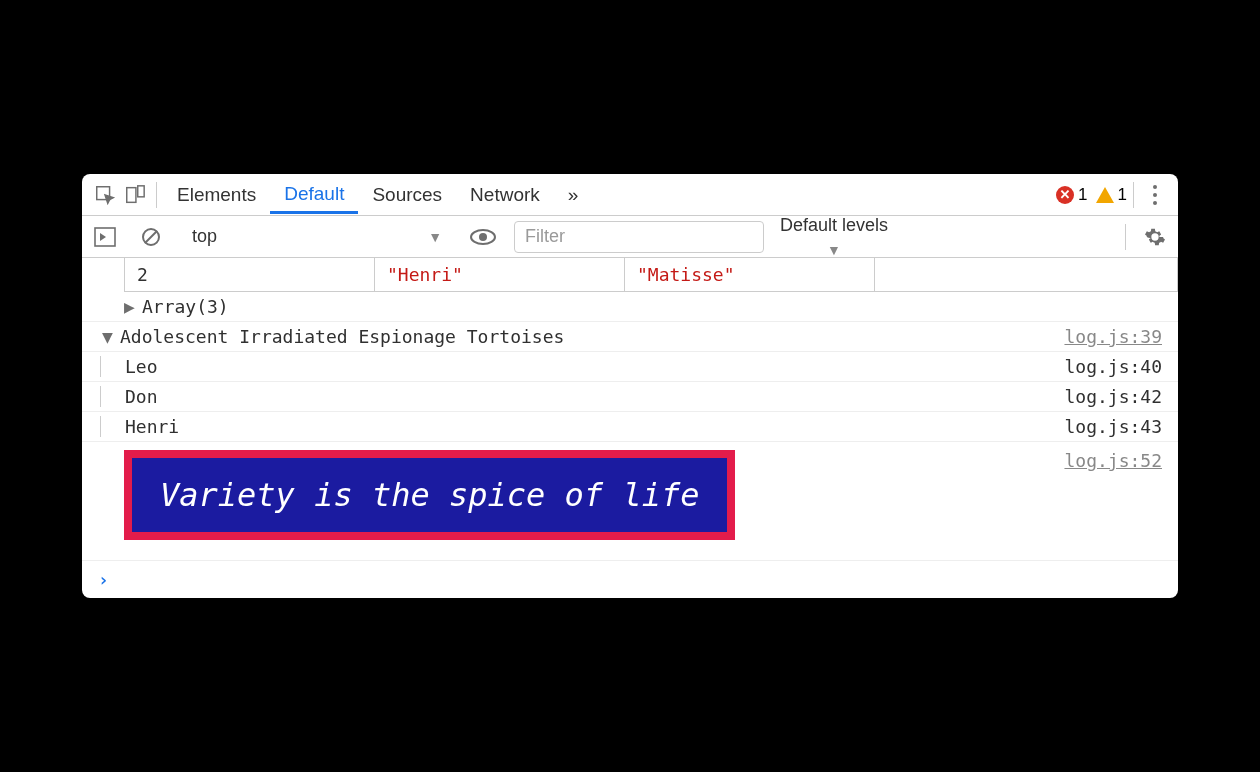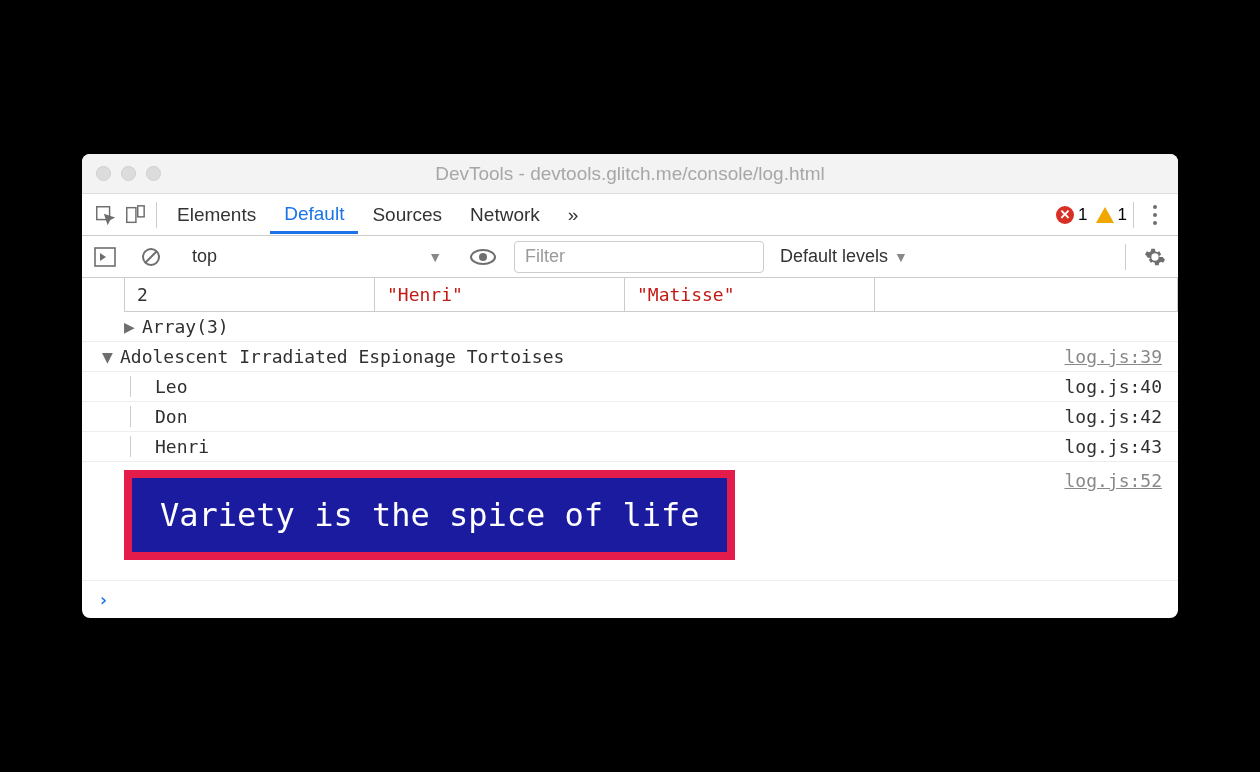--- a/index.html
+++ b/index.html
@@ -63,73 +63,66 @@
     display:flex; align-items:center; justify-content:space-between;
     width: 270px; height:30px; padding:0 10px;
     border:0; background:transparent; font-size:18px; color:#333;
   }
   .chev-down { font-size:14px; color:#888; }
   .filter-input {
     width: 250px; height:32px; font-size:18px; padding:0 10px;
     border:1px solid #ccc; border-radius:4px; color:#333;
   }
   .filter-input::placeholder { color:#9a9a9a; }
-  .levels { display:flex; align-items:center; gap:6px; color:#333; }
+  .levels { display:flex; align-items:center; gap:6px; color:#333;flex-direction:column; }
   .right-area { margin-left:auto; display:flex; align-items:center; gap:14px; }
   
   .console-body { font-family: Menlo, Consolas, monospace; font-size:18px; color:#303030; }
   
   .table-row {
     display:grid;
     grid-template-columns: 250px 250px 250px 1fr;
     margin-left: 42px;
     border:1px solid #ccc;
     border-top:none;
   }
   .table-row > div { padding: 6px 12px; border-right:1px solid #ccc; }
   .table-row > div:last-child { border-right:none; }
   .string-val { color:#c41a16; }
   
   .line { display:flex; align-items:center; padding: 4px 16px 4px 20px; border-bottom:1px solid #eee; }
   .line:first-of-type { border-top: none; }
   .line .source { margin-left:auto; color:#888; text-decoration: underline; cursor:pointer; }
   .disclosure { width:14px; display:inline-block; margin-right:4px; color:#6e6e6e; }
   .group-title { font-weight:normal; }
-  .group-indent { margin-left: 48px; border-left:1px solid #ccc; padding-left: 24px; flex:1; display:flex; }
+  .group-indent { margin-left: 18px; border-left:1px solid #ccc; padding-left: 24px; flex:1; display:flex; }
   .group-indent .source { margin-left:auto; }
   .group-line { display:flex; padding: 4px 16px 4px 0; border-bottom:1px solid #eee; }
   
   .styled-msg-wrap { display:flex; padding: 8px 16px 20px 42px; border-bottom:1px solid #eee; }
   .styled-msg {
     background:#1b1ba0;
     color:#fff;
     border:8px solid #e31c4b;
+    font-style: italic;
     font-size: 32px;
     padding: 18px 28px;
     font-family: Menlo, Consolas, monospace;
   }
   .styled-msg-wrap .source { margin-left:auto; color:#888; text-decoration:underline; cursor:pointer;text-align:center; }
   
   .prompt { padding: 8px 16px; color:#1a73e8; font-family: Menlo, monospace; font-size:18px; font-weight:bold; }
   
   svg { display:block; }
 </style>
 </head>
 <body>
 
 <div class="window">
 
-  <div class="titlebar">
-    <div class="traffic-lights">
-      <div class="tl"></div>
-      <div class="tl"></div>
-      <div class="tl"></div>
-    </div>
-    <div class="title-text">DevTools - devtools.glitch.me/console/log.html</div>
-  </div>
 
   <div class="tabstrip">
     <div class="icon-btn">
       <svg width="22" height="22" viewBox="0 0 24 24" fill="none" stroke="#6e6e6e" stroke-width="1.6">
           <rect x="3" y="3" width="14" height="14"></rect>
           <path d="M12 12 L21 15 L17 17 L15 21 Z" fill="#6e6e6e"></path>
         </svg>
     </div>
     <div class="icon-btn">
       <svg width="22" height="22" viewBox="0 0 24 24" fill="none" stroke="#6e6e6e" stroke-width="1.6">

